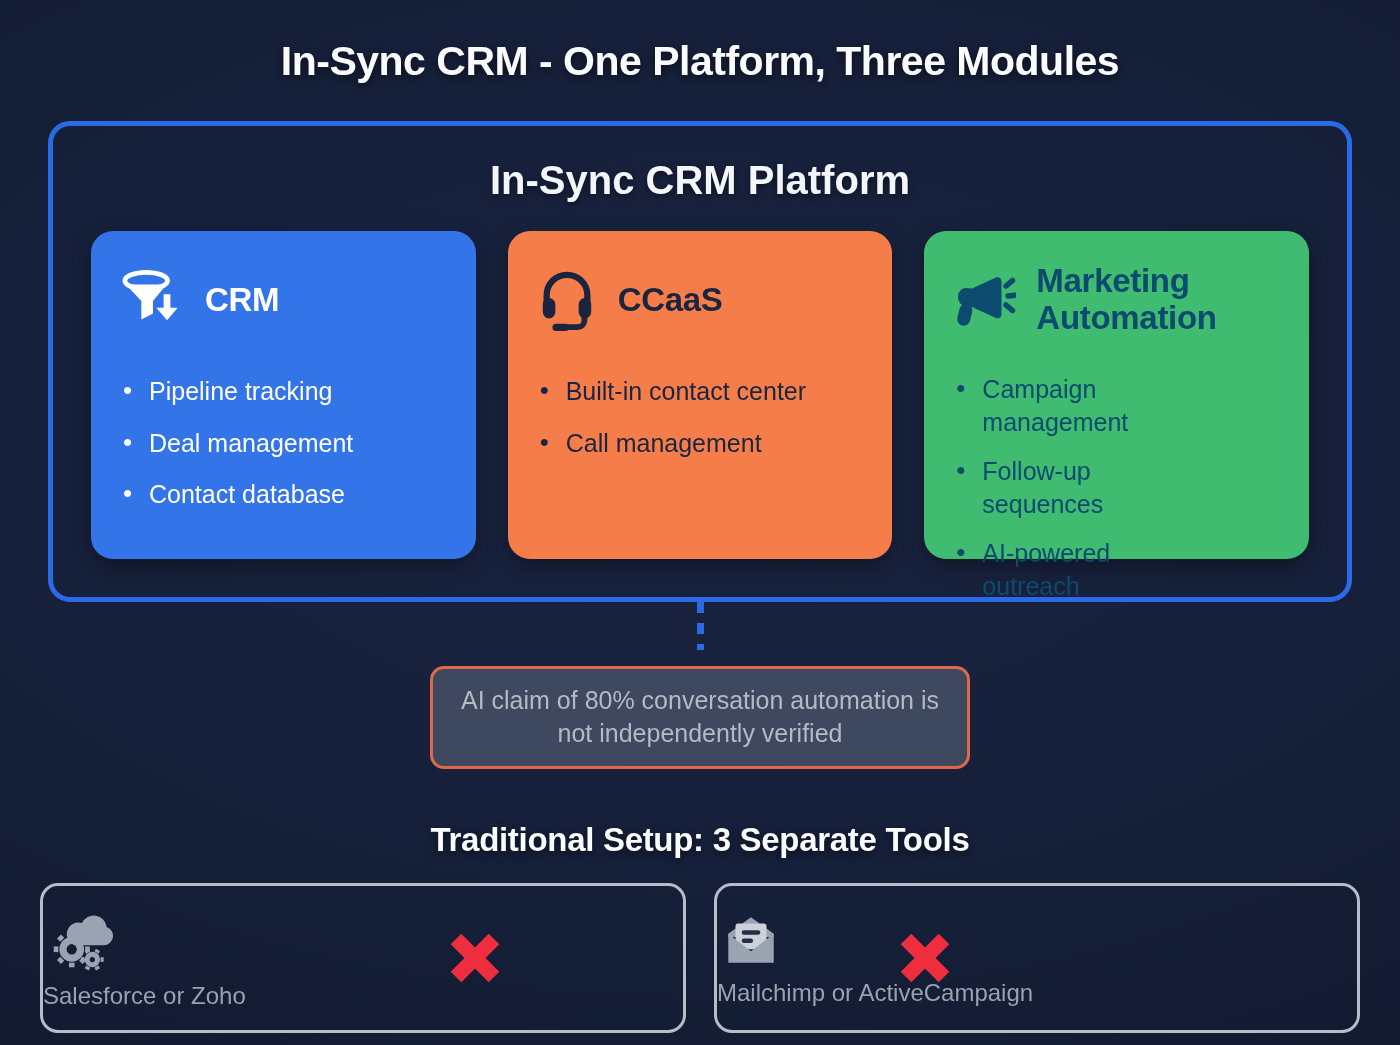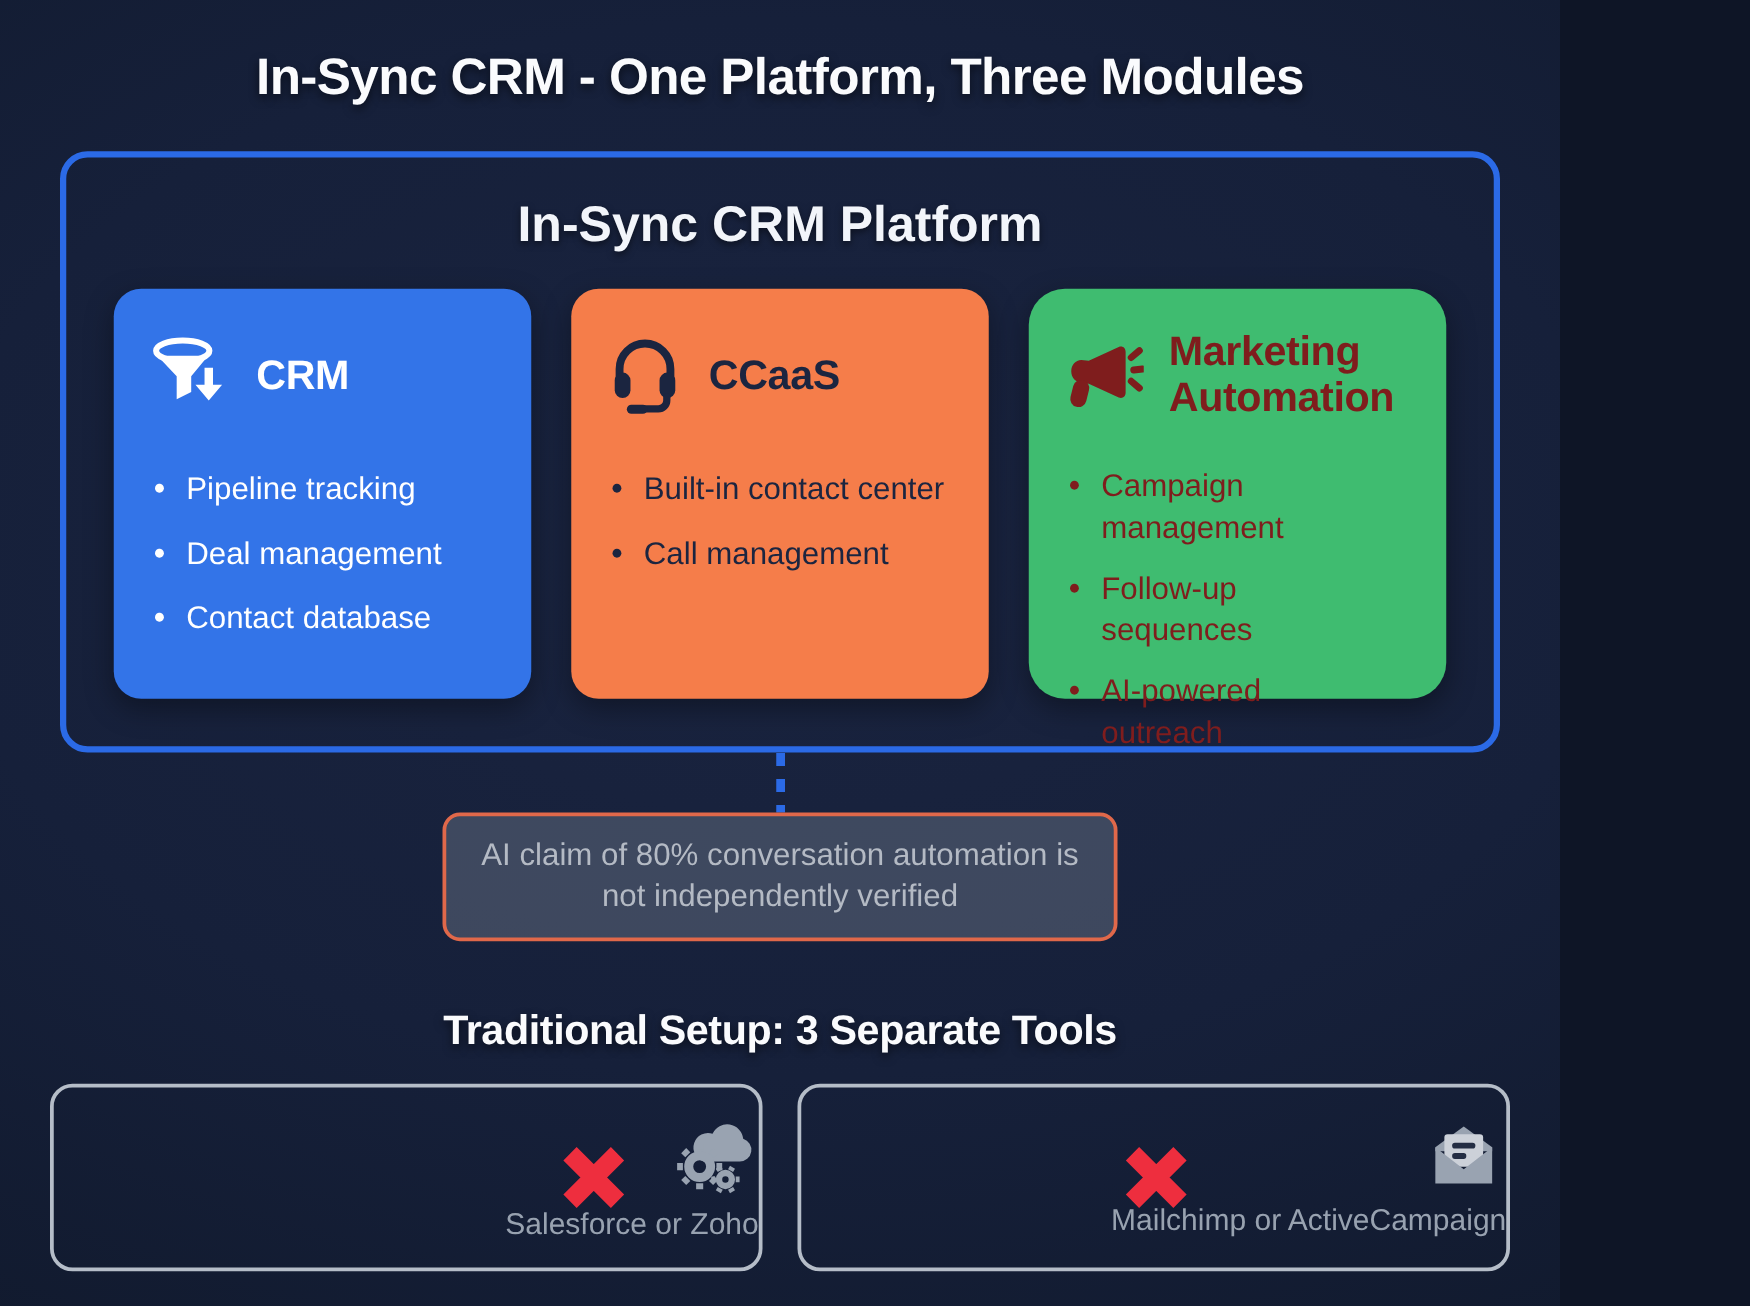--- a/index.html
+++ b/index.html
@@ -2,21 +2,21 @@
 <html><head>
 <meta charset="utf-8">
 <style>
   * { box-sizing: border-box; margin: 0; padding: 0; }
   html,body { width:1400px; height:1045px; }
   body {
     font-family: "Liberation Sans", "DejaVu Sans", sans-serif;
     background:#0e1526;
   }
   .canvas {
-    position:relative; width:1248px; height:1045px; overflow:hidden;
+    position:relative; width:1400px; height:1045px; overflow:hidden;
     background: radial-gradient(ellipse 120% 90% at 50% 42%, #1a2440 0%, #16203a 45%, #111a2e 80%, #0c1322 100%);
   }
   
   .main-title {
     padding-top:38px; text-align:center;
     font-size:41px; font-weight:700; color:#fafbfd; letter-spacing:-0.5px;
     text-shadow:0 3px 8px rgba(0,0,0,.55);
   }
   
   .platform-box {
@@ -27,48 +27,48 @@
     text-align:center; font-size:40px; font-weight:700; color:#f2f5fa;
     margin:6px 0 28px; text-shadow:0 2px 6px rgba(0,0,0,.5);
   }
   .modules { display:flex; gap:32px; }
   .module-card {
     flex:1; height:328px; border-radius:22px; padding:30px 28px;
     box-shadow:0 8px 22px rgba(0,0,0,.35);
   }
   .card-blue   { background:#3374e8; color:#ffffff; }
   .card-orange { background:#f57d4a; color:#1b2540; }
-  .card-green  { background:#3fbc70; color:#7f1d1d;border-radius:29px; }
+  .card-green  { background:#3fbc70; color:#0c4a6e; }
   .card-header { display:flex; align-items:center; gap:20px; min-height:78px; }
   .card-icon svg { display:block; }
   .card-title { font-size:33px; font-weight:700; line-height:1.12; letter-spacing:-0.3px; }
   ul.features { list-style:none; margin-top:36px; font-size:25px; font-weight:400; }
   ul.features li { position:relative; padding-left:30px; margin-bottom:19px; line-height:1.3; }
   ul.features li::before { content:"•"; position:absolute; left:4px; top:-1px; font-size:26px; }
   .card-green ul.features { margin-top:34px; }
   .card-green ul.features li { max-width:252px; margin-bottom:17px; }
   
   .connector {
     width:7px; height:48px; margin:0 auto;
     background:repeating-linear-gradient(180deg,#2b6ae6 0 11px, transparent 11px 21px);
   }
   .callout {
-    width:540px; margin:0 auto; border:3.5px solid #e0684a; border-radius:14px;
+    width:540px; margin:16px auto; border:3.5px solid #e0684a; border-radius:14px;
     background:rgba(126,136,152,.38); padding:15px 18px;
     text-align:center; font-size:25px; line-height:1.33; color:#b4bac4;
   }
   
   .traditional-title {
     margin-top:52px; text-align:center; font-size:33px; font-weight:700;
     color:#fafbfd; letter-spacing:-0.3px; text-shadow:0 3px 8px rgba(0,0,0,.55);
   }
   .tools-row { position:relative; display:flex; gap:28px; margin:24px 40px 0; }
   .tool-box {
     flex:1; height:150px; border:3px solid #b5bdc8; border-radius:18px;
-    display:flex; flex-direction:column; align-items:flex-end; justify-content:center; gap:8px;
+    display:flex; flex-direction:column; align-items:flex-start; justify-content:center; gap:8px;
   }
   .tool-icon { color:#99a3b1; }
   .tool-icon svg { display:block; }
   .tool-label { font-size:24px; color:#98a2b0; }
   .x-mark { position:absolute; top:50%; transform:translate(-50%,-50%); z-index:2; }
   .x-mark svg { display:block; }
   .x-1 { left:435px; }
   .x-2 { left:885px; }
 </style>
 </head>

